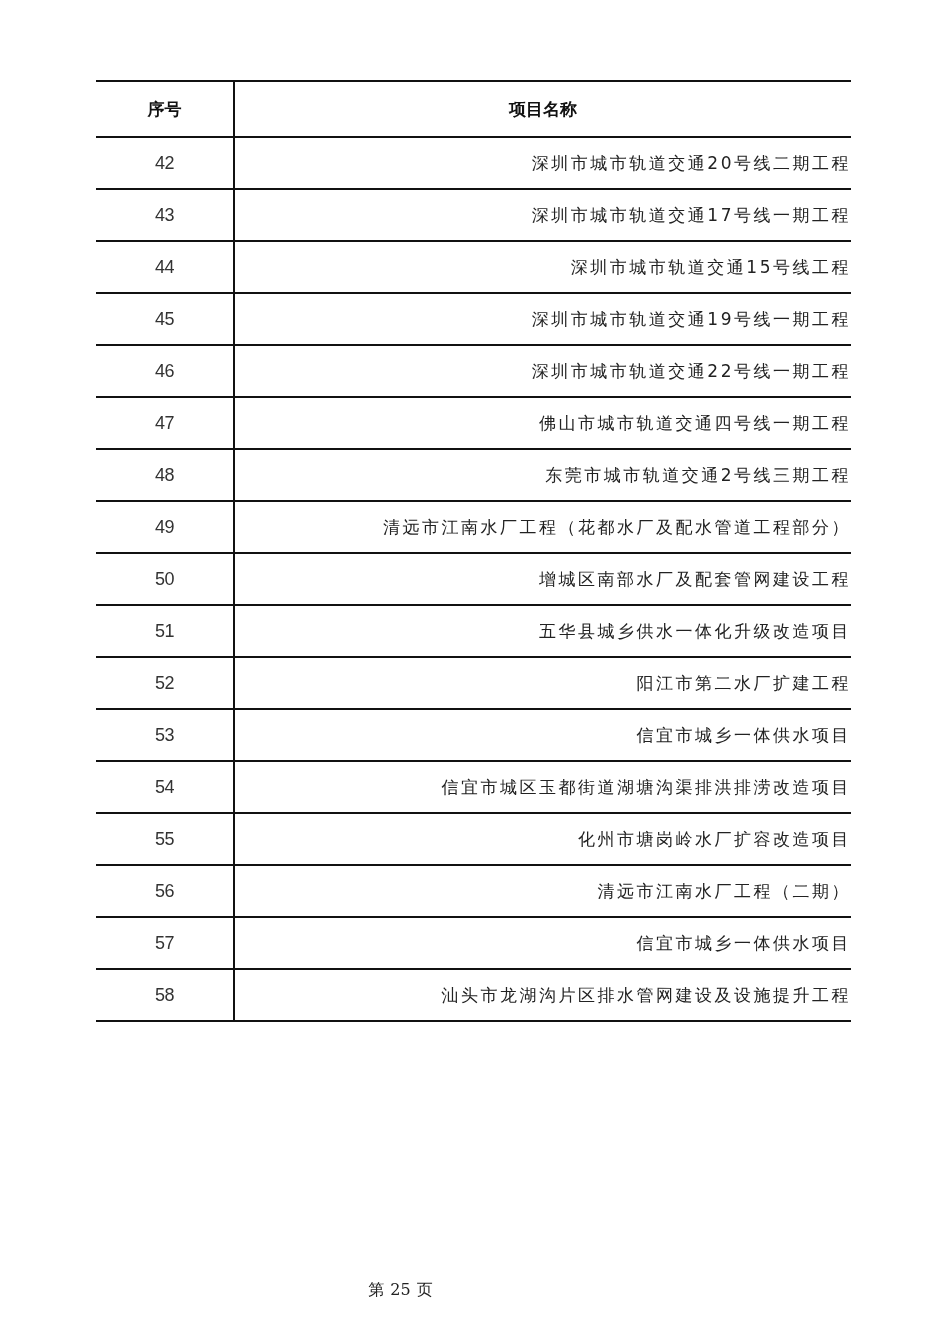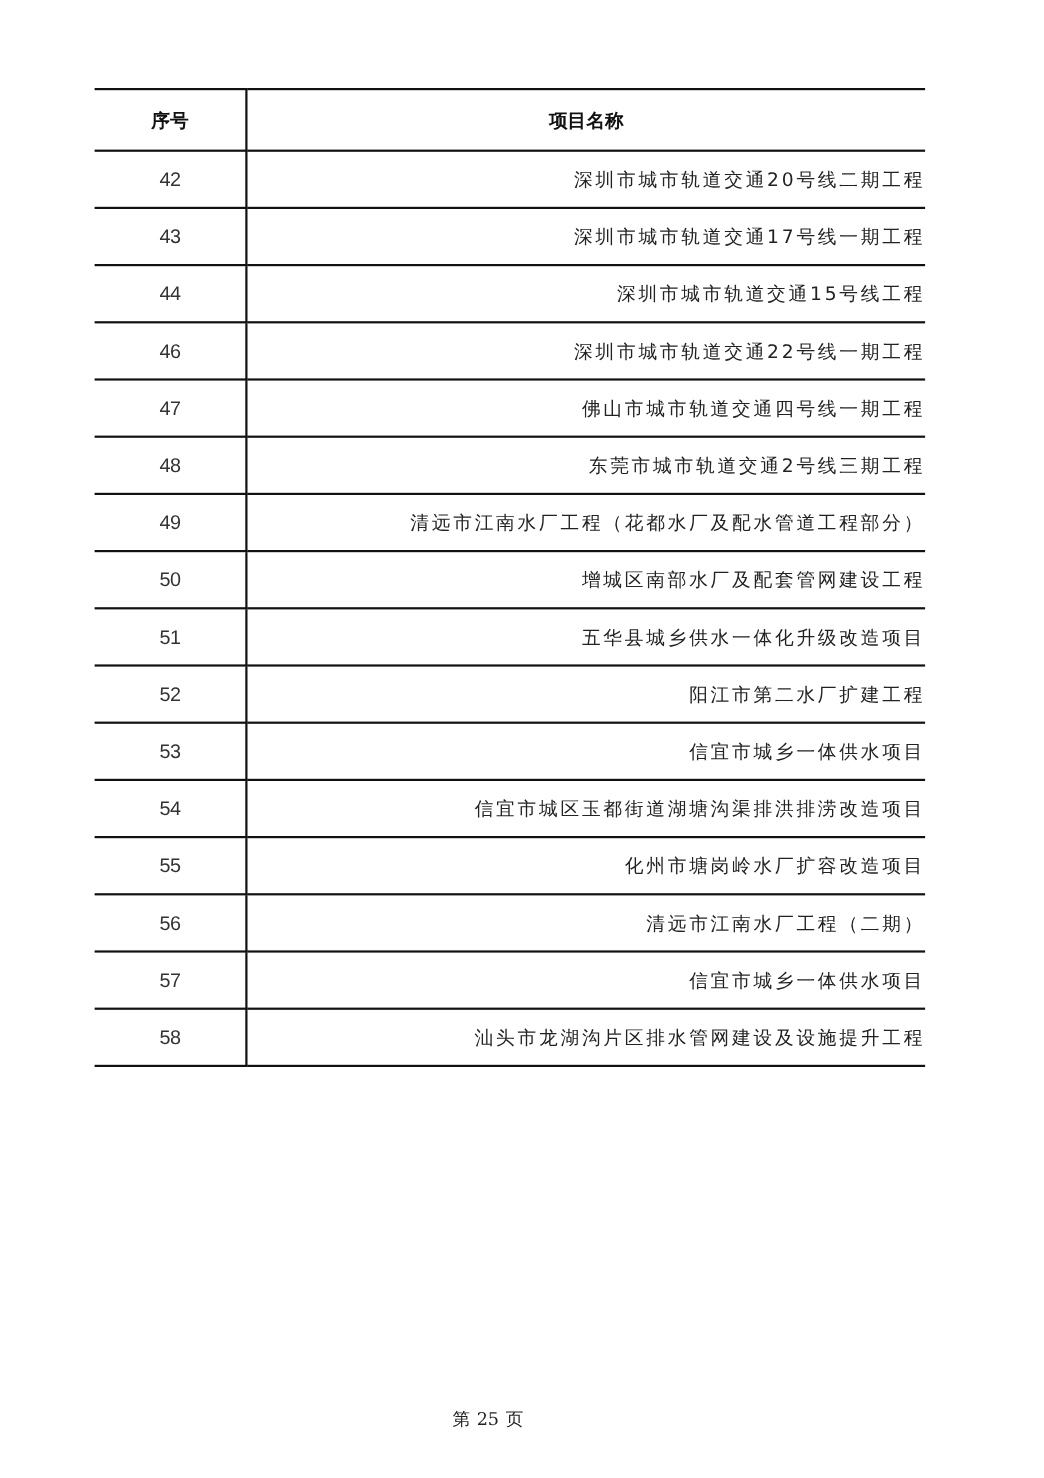--- a/index.html
+++ b/index.html
@@ -10,21 +10,21 @@
     body {
       width: 949px;
       height: 1344px;
       position: relative;
       overflow: hidden;
       font-family: "DejaVu Sans", "Liberation Sans", sans-serif;
       color: #1a1a1a;
     }
     .doc-table {
       position: absolute;
-      left: 86px;
+      left: 96px;
       top: 80px;
       width: 755px;
       border-collapse: collapse;
       table-layout: fixed;
     }
     .doc-table col.c-num { width: 138px; }
     .doc-table col.c-name { width: 617px; }
     .doc-table th, .doc-table td {
       border-top: 2px solid #111;
       border-bottom: 2px solid #111;
@@ -59,21 +59,20 @@
     }
     .page-footer {
       position: absolute;
       left: 0;
       width: 801px;
       top: 1280px;
       text-align: center;
       font-family: "DejaVu Serif", "Liberation Serif", serif;
       font-size: 16px;
       color: #222;
-      margin-left: 43px;
     }
     .page-footer span { margin: 0 3px; }
   </style>
 </head>
 <body>
 
 <table class="doc-table">
   <colgroup>
     <col class="c-num">
     <col class="c-name">
@@ -89,20 +88,24 @@
         <td class="num">42</td>
         <td class="name">深圳市城市轨道交通20号线二期工程</td>
       </tr>
       <tr>
         <td class="num">43</td>
         <td class="name">深圳市城市轨道交通17号线一期工程</td>
       </tr>
       <tr>
         <td class="num">44</td>
         <td class="name">深圳市城市轨道交通15号线工程</td>
+      </tr>
+      <tr>
+        <td class="num">45</td>
+        <td class="name">深圳市城市轨道交通19号线一期工程</td>
       </tr>
       <tr>
         <td class="num">46</td>
         <td class="name">深圳市城市轨道交通22号线一期工程</td>
       </tr>
       <tr>
         <td class="num">47</td>
         <td class="name">佛山市城市轨道交通四号线一期工程</td>
       </tr>
       <tr>

